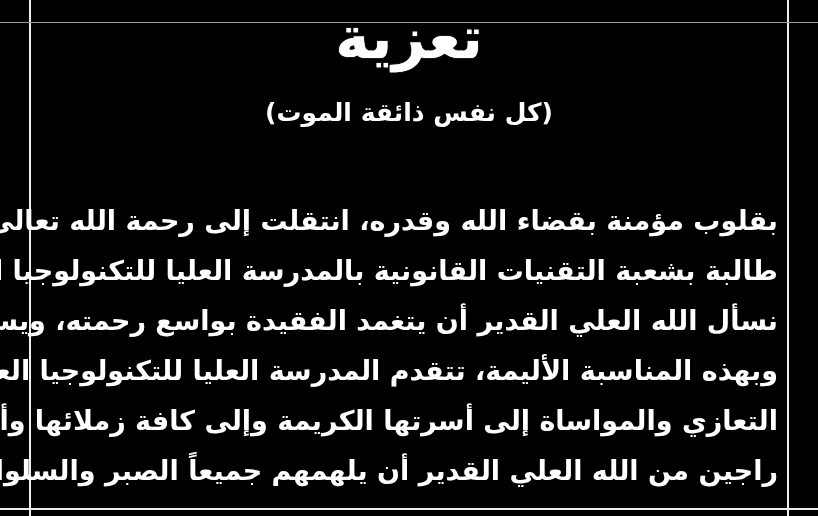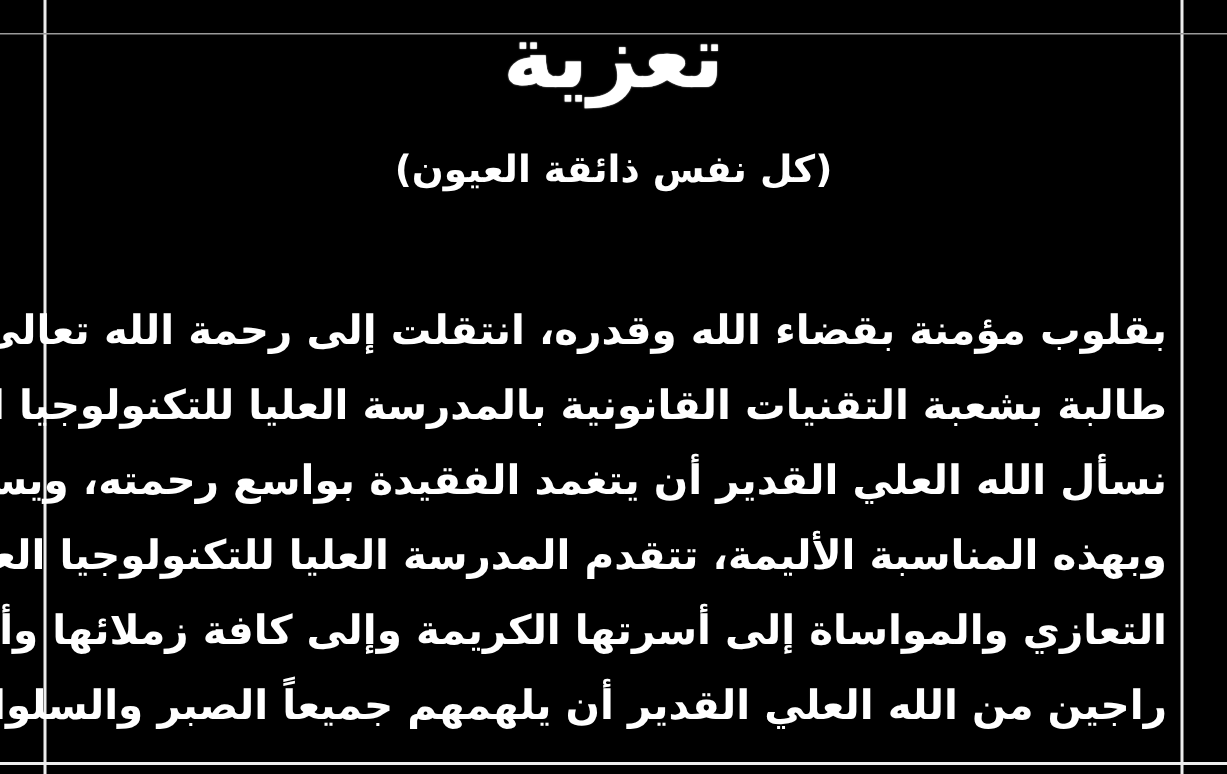--- a/index.html
+++ b/index.html
@@ -66,21 +66,21 @@
 </head>
 <body>
 
 <div class="frame-line frame-left"></div>
 <div class="frame-line frame-right"></div>
 <div class="frame-line frame-top"></div>
 <div class="frame-line frame-bottom"></div>
 
 <div class="card-title">تعزية</div>
 
-<div class="card-subtitle">(كل نفس ذائقة العيون)</div>
+<div class="card-subtitle">(كل نفس ذائقة الموت)</div>
 
 <div class="body-lines">
   <div class="body-line">بقلوب مؤمنة بقضاء الله وقدره، انتقلت إلى رحمة الله تعالى الطالبة هاجر اعناوي</div>
   <div class="body-line">طالبة بشعبة التقنيات القانونية بالمدرسة العليا للتكنولوجيا العيون</div>
   <div class="body-line">نسأل الله العلي القدير أن يتغمد الفقيدة بواسع رحمته، ويسكنها فسيح جناته</div>
   <div class="body-line">وبهذه المناسبة الأليمة، تتقدم المدرسة العليا للتكنولوجيا العيون بخالص</div>
   <div class="body-line">التعازي والمواساة إلى أسرتها الكريمة وإلى كافة زملائها وأساتذتها،</div>
   <div class="body-line">راجين من الله العلي القدير أن يلهمهم جميعاً الصبر والسلوان</div>
 </div>
 

